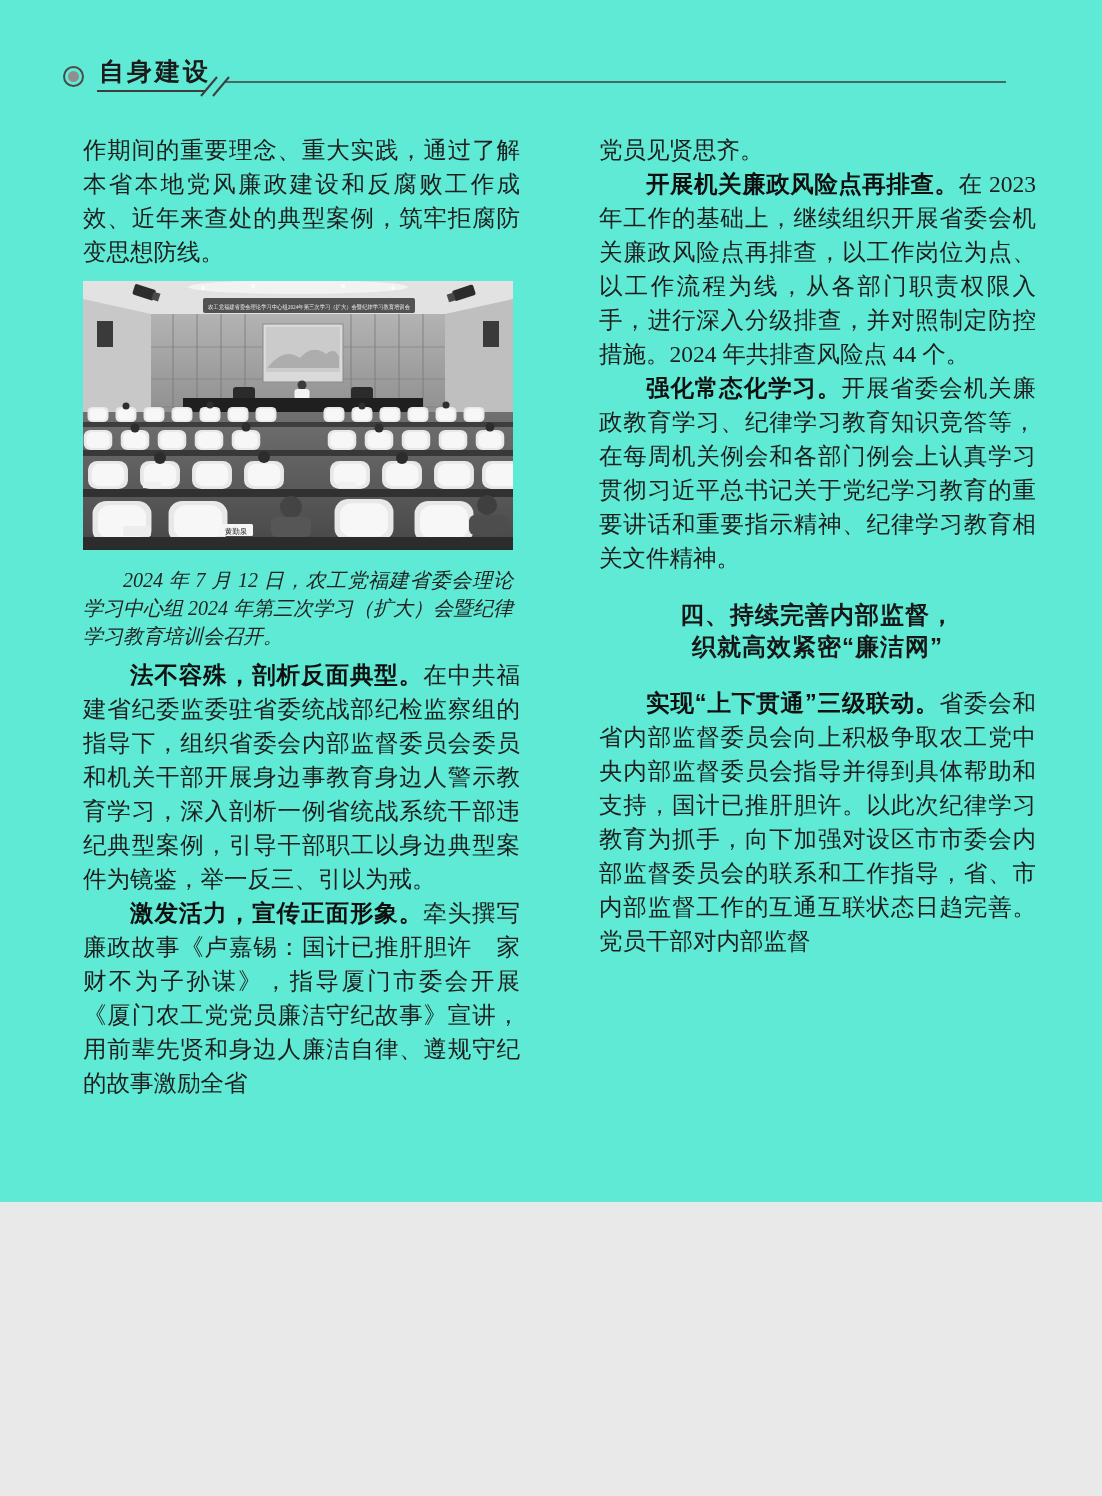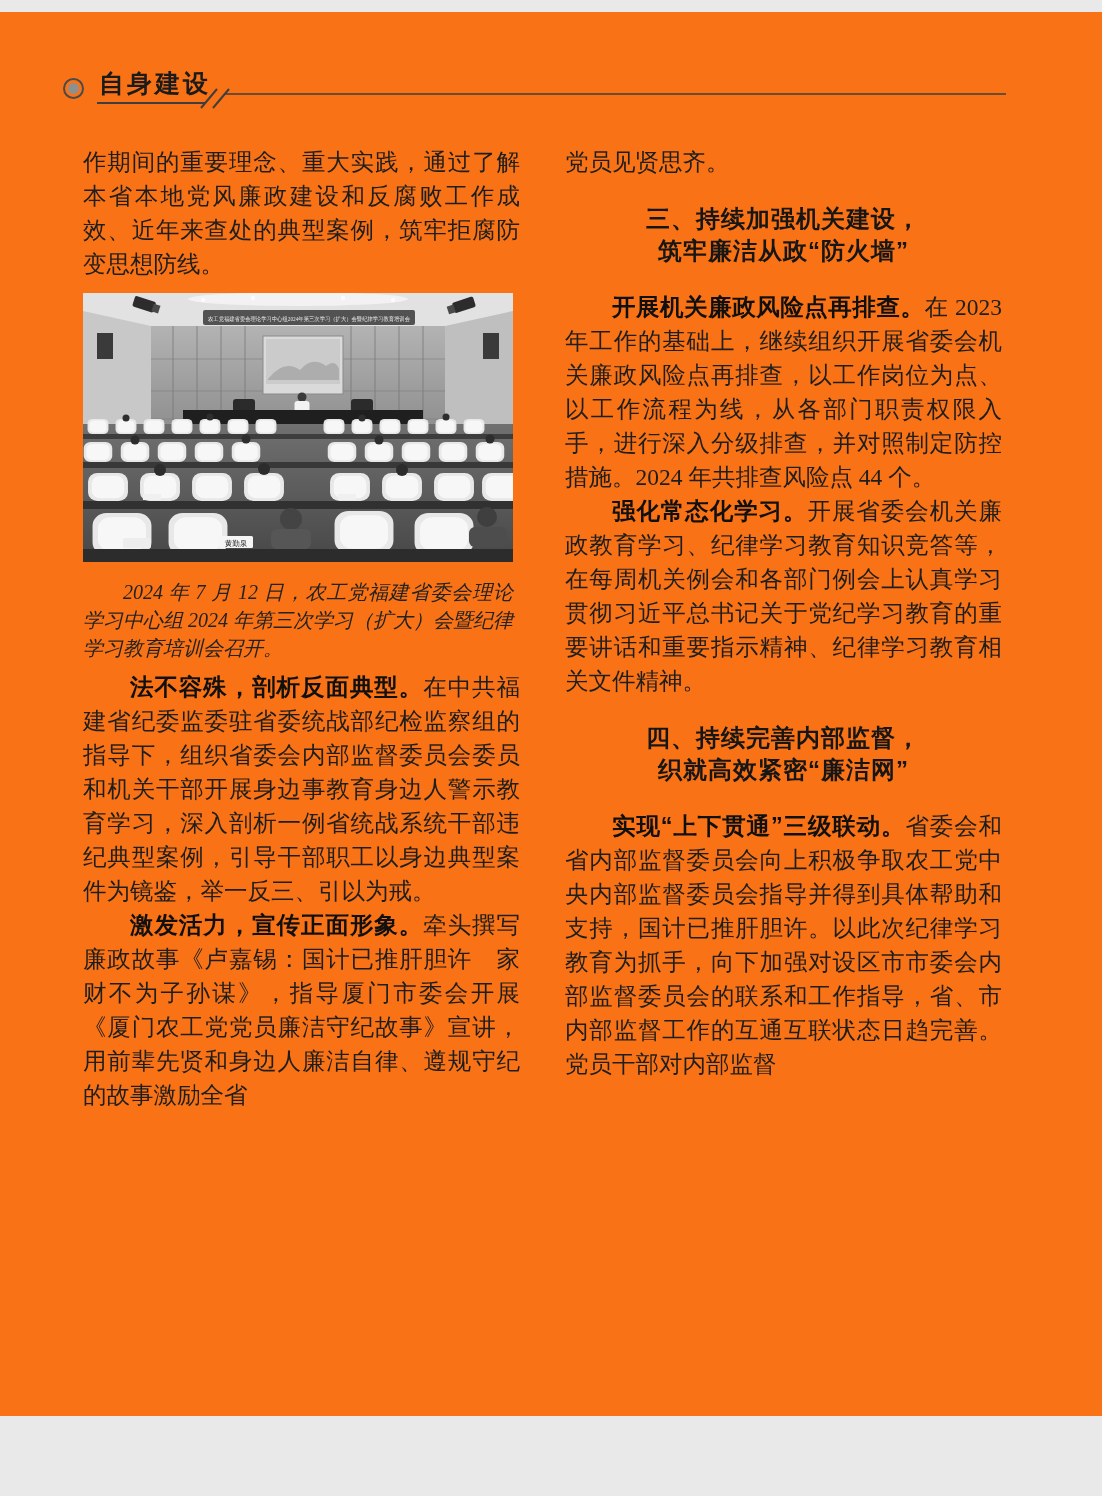--- a/index.html
+++ b/index.html
@@ -1,18 +1,18 @@
 <!DOCTYPE html>
 <html><head>
 <meta charset="utf-8">
 <style>
   html,body { margin:0; padding:0; background:#e9e9e9; }
   .page {
-    position:relative; width:1102px; height:1404px; background:#f97316;
-    margin:12px auto; overflow:hidden;
+    position:relative; width:1102px; height:1202px; background:#5eead4;
+    margin:0 auto; overflow:hidden;
     font-family:"Liberation Serif","DejaVu Serif",serif; color:#1e1e1e;
   }
 
   
   .header-icon {
     position:absolute; left:63px; top:66px; width:17px; height:17px;
     border:2px solid #4a4a4a; border-radius:50%;
   }
   .header-icon .dot {
     position:absolute; left:3px; top:3px; width:11px; height:11px;
@@ -21,21 +21,21 @@
   .section-title {
     position:absolute; left:99px; top:56px;
     font-family:"Liberation Sans","DejaVu Sans",sans-serif;
     font-weight:bold; font-size:25px; letter-spacing:3px; color:#1b1b1b; line-height:1.2;
   }
   .header-deco { position:absolute; left:95px; top:74px; }
 
   
   .col { position:absolute; top:133px; width:437px; }
   .col-left  { left:83px; }
-  .col-right { left:565px; }
+  .col-right { left:599px; }
 
   p.body {
     font-size:23.5px; line-height:34px; text-align:justify; margin:0; color:#1e1e1e;
   }
   p.cont  { text-indent:0; }
   p.para  { text-indent:2em; }
   .lead {
     font-family:"Liberation Sans","DejaVu Sans",sans-serif;
     font-weight:bold; color:#101010;
   }
@@ -248,24 +248,20 @@
     </p>
     <p class="body para">
       <span class="lead">激发活力，宣传正面形象。</span><span>牵头撰写廉政故事《卢嘉锡：国计已推肝胆许　家财不为子孙谋》，指导厦门市委会开展《厦门农工党党员廉洁守纪故事》宣讲，用前辈先贤和身边人廉洁自律、遵规守纪的故事激励全省</span>
     </p>
   </div>
 
   <div class="col col-right">
 
     <p class="body cont">党员见贤思齐。</p>
 
-    <h3 class="sub-heading">
-      <span>三、持续加强机关建设，</span><br>
-      <span>筑牢廉洁从政“防火墙”</span>
-    </h3>
 
     <p class="body para">
       <span class="lead">开展机关廉政风险点再排查。</span><span>在 2023 年工作的基础上，继续组织开展省委会机关廉政风险点再排查，以工作岗位为点、以工作流程为线，从各部门职责权限入手，进行深入分级排查，并对照制定防控措施。2024 年共排查风险点 44 个。</span>
     </p>
     <p class="body para">
       <span class="lead">强化常态化学习。</span><span>开展省委会机关廉政教育学习、纪律学习教育知识竞答等，在每周机关例会和各部门例会上认真学习贯彻习近平总书记关于党纪学习教育的重要讲话和重要指示精神、纪律学习教育相关文件精神。</span>
     </p>
 
     <h3 class="sub-heading">
       <span>四、持续完善内部监督，</span><br>

